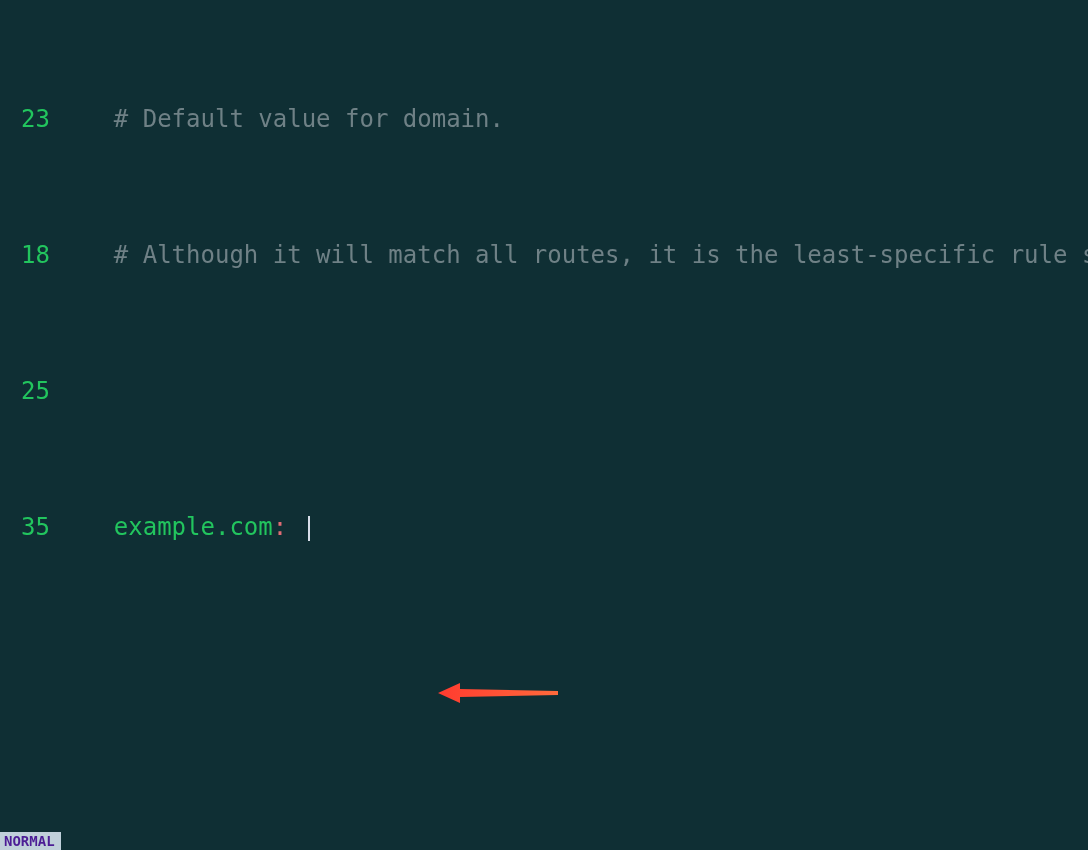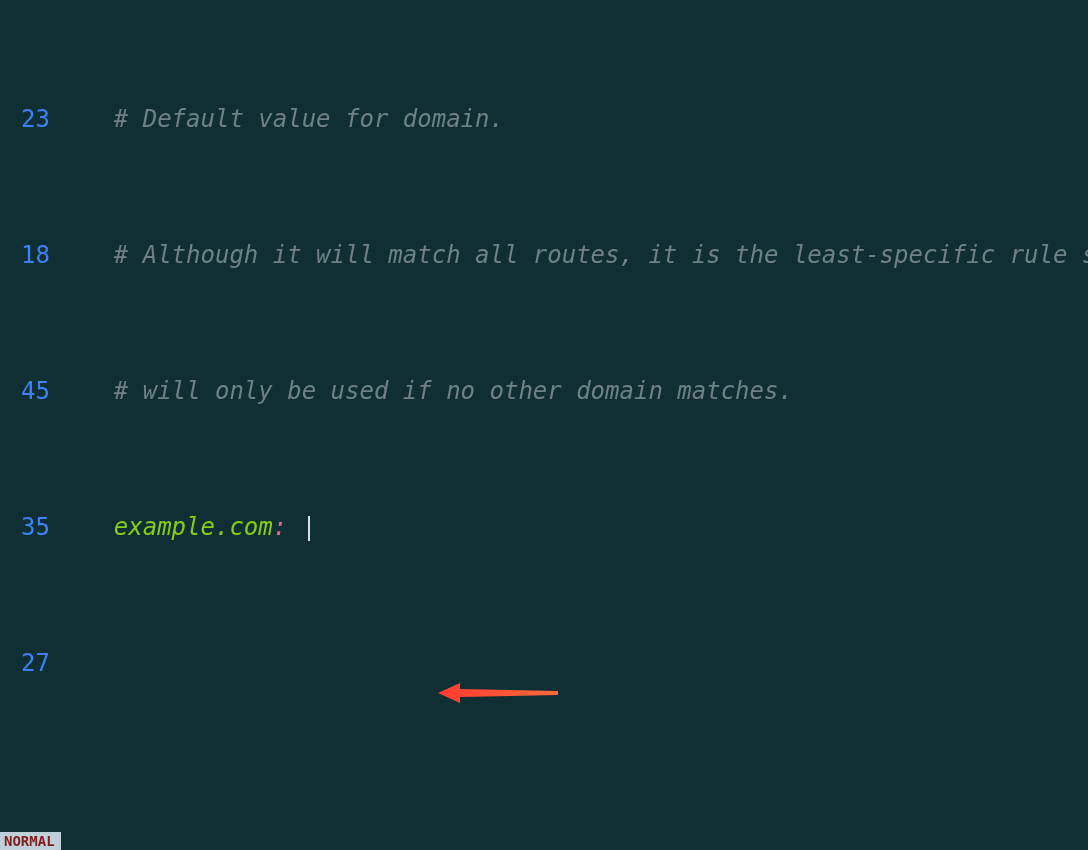--- a/index.html
+++ b/index.html
@@ -22,40 +22,39 @@
   }
   .line {
     display: flex;
     align-items: baseline;
     height: 34px;
   }
   .lineno {
     width: 50px;
     padding-right: 6px;
     text-align: right;
-    color: #3b82f6;
+    color: #22c55e;
     user-select: none;
     flex: 0 0 auto;
   }
   .code {
     color: #d8dee9;
     flex: 0 0 auto;
-    font-style: italic;
   }
   .comment { color: #6f8186; }
-  .key { color: #84cc16; }
+  .key { color: #22c55e; }
   .colon { color: #e06c75; }
   .pipe { color: #d8dee9; }
   .status {
     position: absolute;
     left: 0;
     bottom: 0;
     height: 18px;
     background: #c0d0da;
-    color: #7f1d1d;
+    color: #4c1d95;
     font-weight: bold;
     font-size: 14px;
     line-height: 18px;
     padding: 0 6px 0 4px;
   }
   .arrow {
     position: absolute;
     pointer-events: none;
   }
 </style>
@@ -68,33 +67,28 @@
     <span class="lineno">23</span>
     <span class="code"><span>    </span><span class="comment"># Default value for domain.</span></span>
   </div>
 
   <div class="line">
     <span class="lineno">18</span>
     <span class="code"><span>    </span><span class="comment"># Although it will match all routes, it is the least-specific rule so</span></span>
   </div>
 
   <div class="line">
-    <span class="lineno">45</span>
-    <span class="code"><span>    </span><span class="comment"># will only be used if no other domain matches.</span></span>
+    <span class="lineno">25</span>
   </div>
 
   <div class="line">
     <span class="lineno">35</span>
     <span class="code"><span>    </span><span class="key">example.com</span><span class="colon">:</span><span class="pipe"> |</span></span>
   </div>
 
-  <div class="line">
-    <span class="lineno">27</span>
-    <span class="code"></span>
-  </div>
 
 
   
 
   
 
   
 
   
 

